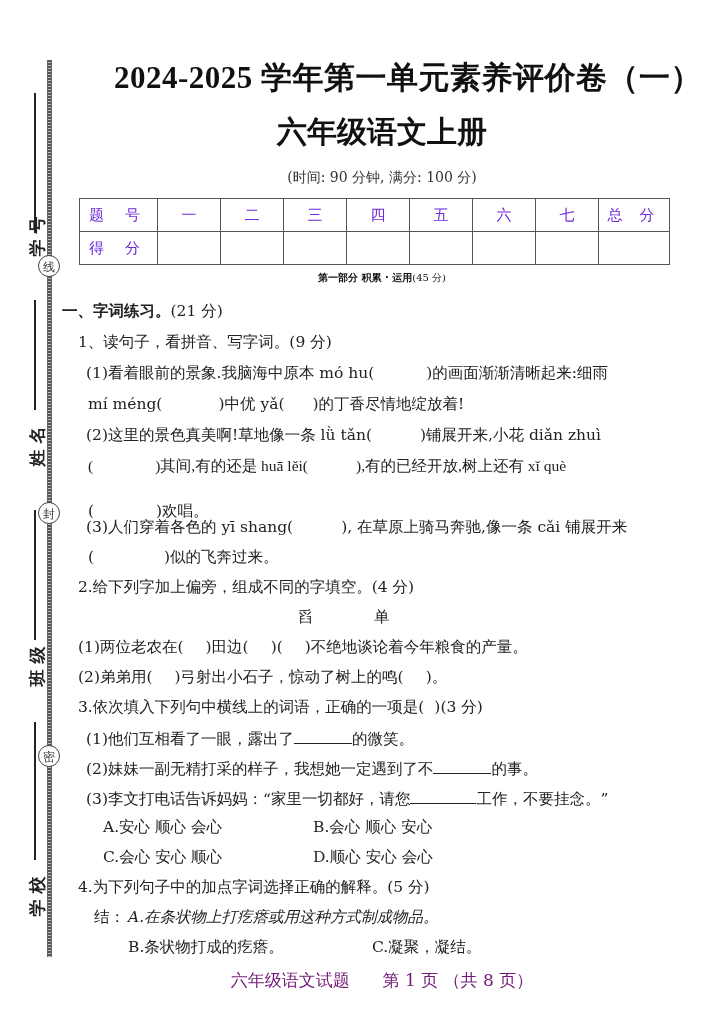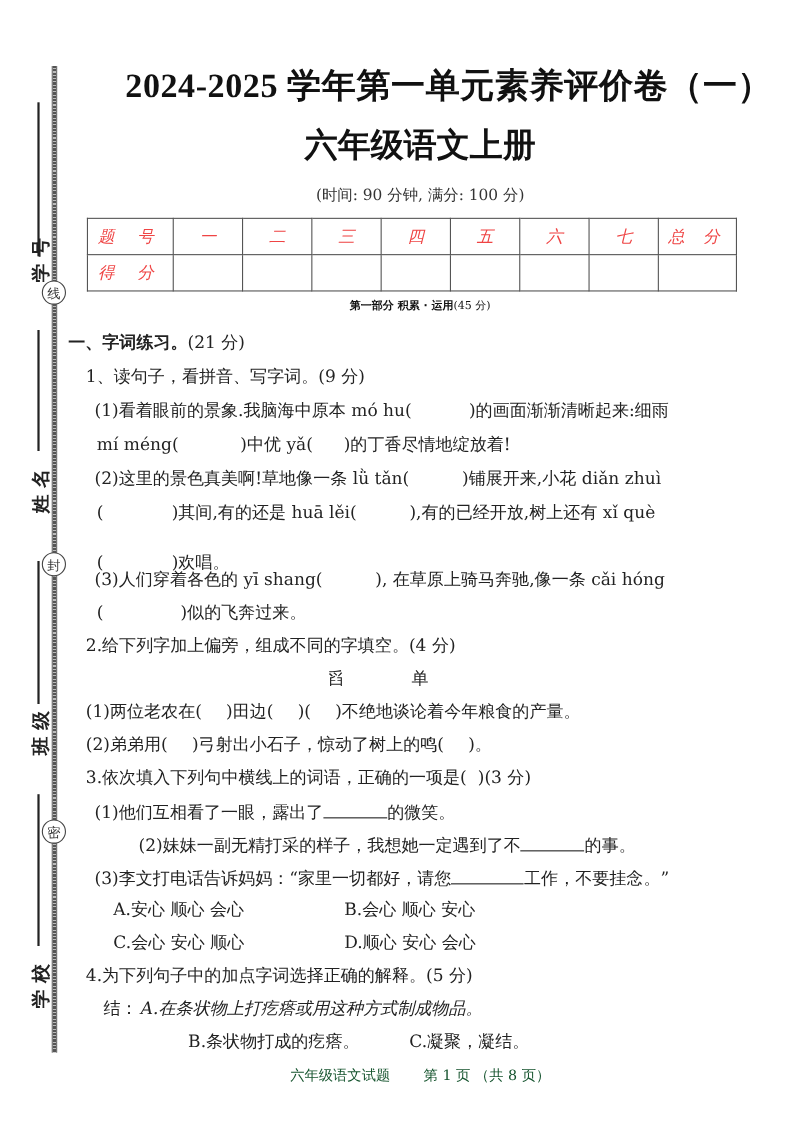--- a/index.html
+++ b/index.html
@@ -11,31 +11,31 @@
           background:#fff; font-size:12px; line-height:22px; text-align:center; box-sizing:border-box; color:#333; }
   .field-label { position:absolute; left:14px; font-family:"DejaVu Sans","Liberation Sans",sans-serif; font-size:17px; font-weight:bold;
           transform:rotate(-90deg); transform-origin:center; white-space:nowrap; letter-spacing:6px; color:#222; }
   .field-line { position:absolute; left:34px; width:1.5px; background:#222; }
   .title { position:absolute; left:62px; top:57px; width:640px; text-align:right;
            font-family:Liberation Serif, serif; font-size:31px; font-weight:bold; color:#111; letter-spacing:0.5px; white-space:nowrap; }
   .subtitle { position:absolute; left:62px; top:112px; width:640px; text-align:center;
            font-family:"DejaVu Sans","Liberation Sans",sans-serif; font-size:30px; font-weight:bold; color:#111; }
   .meta { position:absolute; left:62px; top:169px; width:640px; text-align:center; font-size:14px; color:#333; }
   table.score { position:absolute; left:79px; top:198px; border-collapse:collapse; }
-  table.score td { border:1.2px solid #555; height:30px; text-align:center; font-family:"DejaVu Sans","Liberation Sans",sans-serif; font-size:15px; color:#ef4444;font-style:italic; }
+  table.score td { border:1.2px solid #555; height:30px; text-align:center; font-family:"DejaVu Sans","Liberation Sans",sans-serif; font-size:15px; color:#6d28d9; }
   table.score td.hd { width:75px; letter-spacing:8px; }
   table.score td.c { width:60px; }
   .part { position:absolute; left:62px; top:271px; width:640px; text-align:center; font-family:"DejaVu Sans","Liberation Sans",sans-serif; font-size:10px; font-weight:bold; color:#111; }
   .part .pts { font-family:"DejaVu Serif","Liberation Serif",serif; font-weight:normal; }
   .line { position:absolute; font-size:15.5px; white-space:nowrap; color:#222; }
   .sec { font-family:"DejaVu Sans","Liberation Sans",sans-serif; font-weight:bold; }
   .sec .pts { font-family:"DejaVu Serif","Liberation Serif",serif; font-weight:normal; }
   .blank { display:inline-block; border-bottom:1.3px solid #222; vertical-align:baseline; height:1em; }
   .gap { display:inline-block; }
-  .footer { position:absolute; left:62px; top:969px; width:640px; text-align:center; font-size:13px; color:#14532d; }
+  .footer { position:absolute; left:62px; top:969px; width:640px; text-align:center; font-size:17px; color:#701a75; }
 </style>
 </head>
 <body>
 
 <div>
   <div class="gutter-line"></div>
 
   <div class="field-line" style="top:93px;height:140px;"></div>
   <div class="field-label" style="top:222px;">学号</div>
   <div class="field-line" style="top:300px;height:110px;"></div>
@@ -98,28 +98,28 @@
 
 <div class="line" style="left:86px;top:363px;">
   <span>(1)看着眼前的景象.我脑海中原本 mó hu(</span><span class="gap" style="width:52px"></span><span>)的画面渐渐清晰起来:细雨</span>
 </div>
 <div class="line" style="left:88px;top:394px;">
   <span>mí méng(</span><span class="gap" style="width:56px"></span><span>)中优 yǎ(</span><span class="gap" style="width:28px"></span><span>)的丁香尽情地绽放着!</span>
 </div>
 <div class="line" style="left:86px;top:425px;">
   <span>(2)这里的景色真美啊!草地像一条 lǜ tǎn(</span><span class="gap" style="width:48px"></span><span>)铺展开来,小花 diǎn zhuì</span>
 </div>
-<div class="line" style="left:88px;top:456px;">
+<div class="line" style="left:88px;top:456px;font-family:Liberation Serif, serif;">
   <span>(</span><span class="gap" style="width:62px"></span><span>)其间,有的还是 huā lěi(</span><span class="gap" style="width:48px"></span><span>),有的已经开放,树上还有 xǐ què</span>
 </div>
 <div class="line" style="left:88px;top:487px;margin-top:14px;">
   <span>(</span><span class="gap" style="width:62px"></span><span>)欢唱。</span>
 </div>
 <div class="line" style="left:86px;top:517px;">
-  <span>(3)人们穿着各色的 yī shang(</span><span class="gap" style="width:48px"></span><span>), 在草原上骑马奔驰,像一条 cǎi hóng</span>
+  <span>(3)人们穿着各色的 yī shang(</span><span class="gap" style="width:48px"></span><span>), 在草原上骑马奔驰,像一条 cǎi 铺展开来</span>
 </div>
 <div class="line" style="left:88px;top:547px;">
   <span>(</span><span class="gap" style="width:70px"></span><span>)似的飞奔过来。</span>
 </div>
 
 <div class="line" style="left:78px;top:577px;">2.给下列字加上偏旁，组成不同的字填空。(4 分)</div>
 <div class="line" style="left:298px;top:607px;">舀</div>
 <div class="line" style="left:374px;top:607px;">单</div>
 <div class="line" style="left:78px;top:637px;">
   <span>(1)两位老农在(</span><span class="gap" style="width:22px"></span><span>)田边(</span><span class="gap" style="width:22px"></span><span>)(</span><span class="gap" style="width:22px"></span><span>)不绝地谈论着今年粮食的产量。</span>
@@ -127,34 +127,34 @@
 <div class="line" style="left:78px;top:667px;">
   <span>(2)弟弟用(</span><span class="gap" style="width:22px"></span><span>)弓射出小石子，惊动了树上的鸣(</span><span class="gap" style="width:22px"></span><span>)。</span>
 </div>
 
 <div class="line" style="left:78px;top:697px;">
   <span>3.依次填入下列句中横线上的词语，正确的一项是(</span><span class="gap" style="width:10px"></span><span>)(3 分)</span>
 </div>
 <div class="line" style="left:86px;top:727px;">
   <span>(1)他们互相看了一眼，露出了</span><span class="blank" style="width:58px"></span><span>的微笑。</span>
 </div>
-<div class="line" style="left:86px;top:757px;margin-left:40px;">
+<div class="line" style="left:86px;top:757px;">
   <span>(2)妹妹一副无精打采的样子，我想她一定遇到了不</span><span class="blank" style="width:58px"></span><span>的事。</span>
 </div>
 <div class="line" style="left:86px;top:787px;">
   <span>(3)李文打电话告诉妈妈：“家里一切都好，请您</span><span class="blank" style="width:66px"></span><span>工作，不要挂念。”</span>
 </div>
 <div class="line" style="left:103px;top:817px;">A.安心 顺心 会心</div>
 <div class="line" style="left:313px;top:817px;">B.会心 顺心 安心</div>
 <div class="line" style="left:103px;top:847px;">C.会心 安心 顺心</div>
 <div class="line" style="left:313px;top:847px;">D.顺心 安心 会心</div>
 
 <div class="line" style="left:78px;top:877px;">4.为下列句子中的加点字词选择正确的解释。(5 分)</div>
 <div class="line" style="left:94px;top:907px;">结：</div>
 <div class="line" style="left:128px;top:907px;font-style:italic;">A.在条状物上打疙瘩或用这种方式制成物品。</div>
-<div class="line" style="left:128px;top:937px;margin-left:43px;">B.条状物打成的疙瘩。</div>
+<div class="line" style="left:128px;top:937px;">B.条状物打成的疙瘩。</div>
 <div class="line" style="left:372px;top:937px;">C.凝聚，凝结。</div>
 
 <div class="footer">
   <span>六年级语文试题</span>
   <span style="display:inline-block;width:22px"></span>
   <span>第 1 页 （共 8 页）</span>
 </div>
 
 </body></html>

